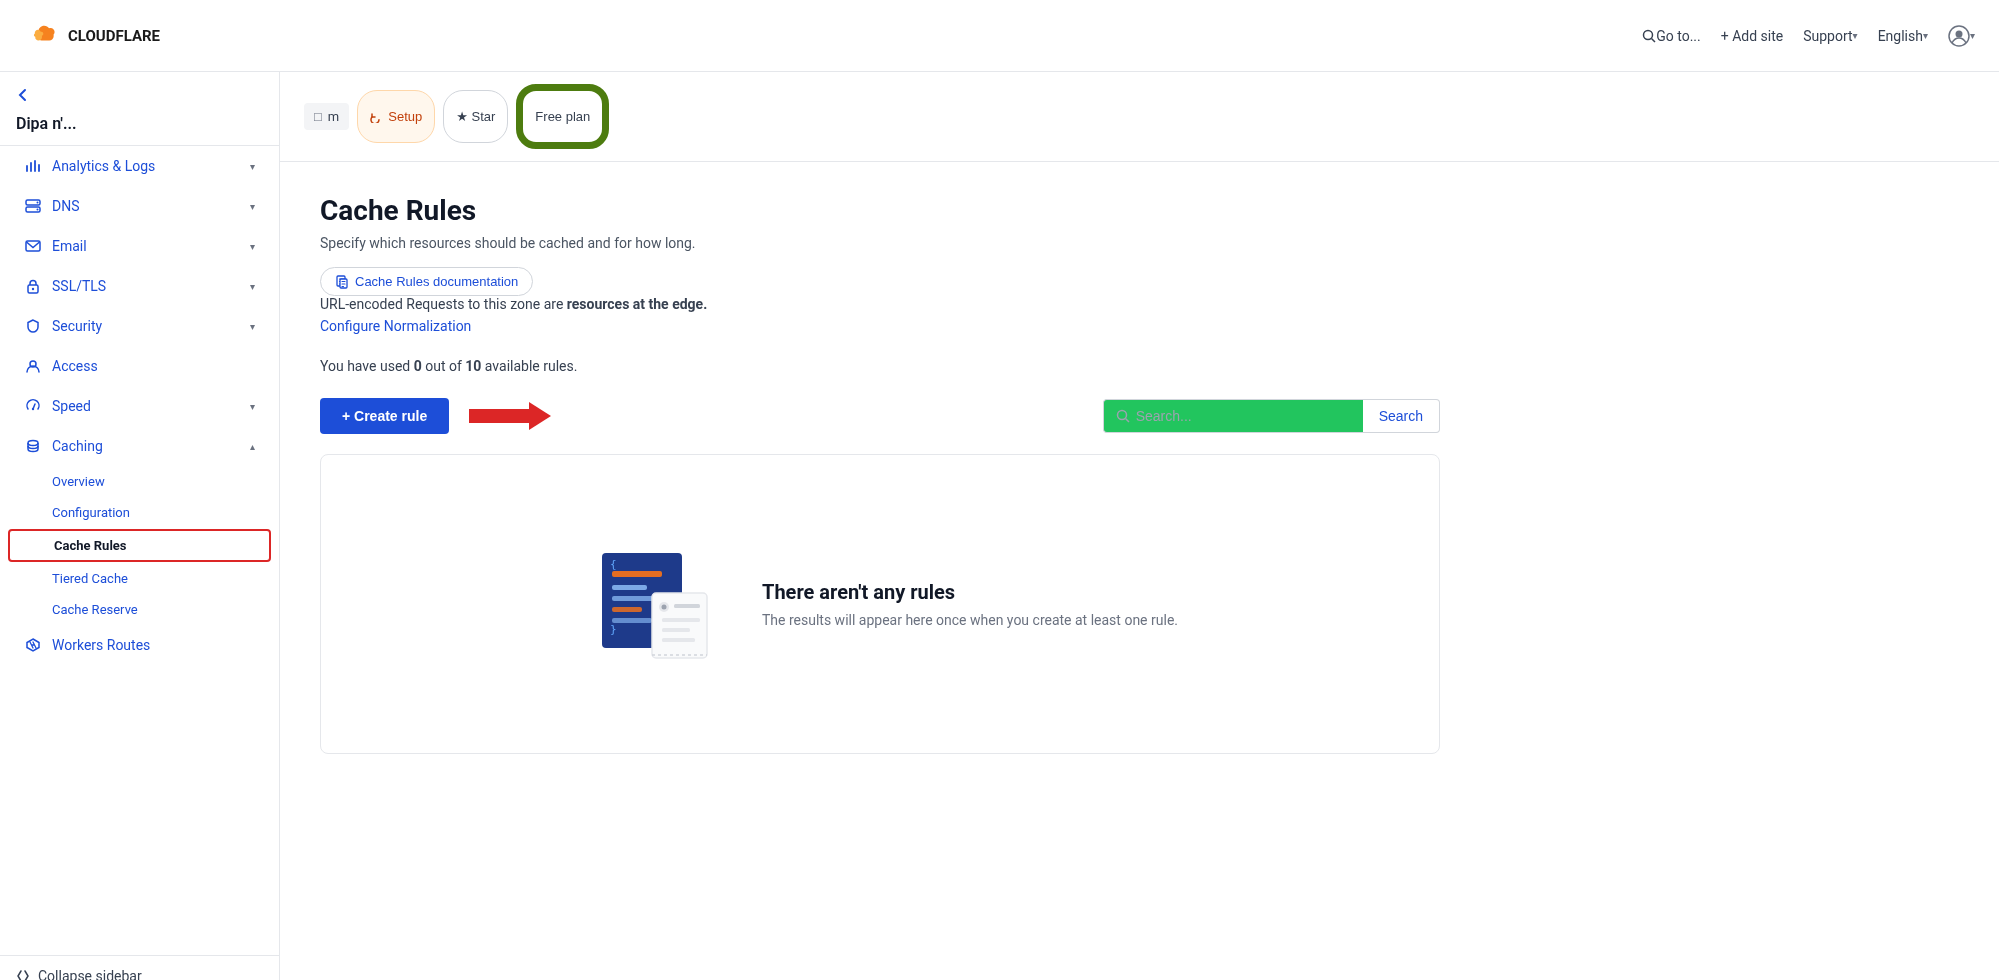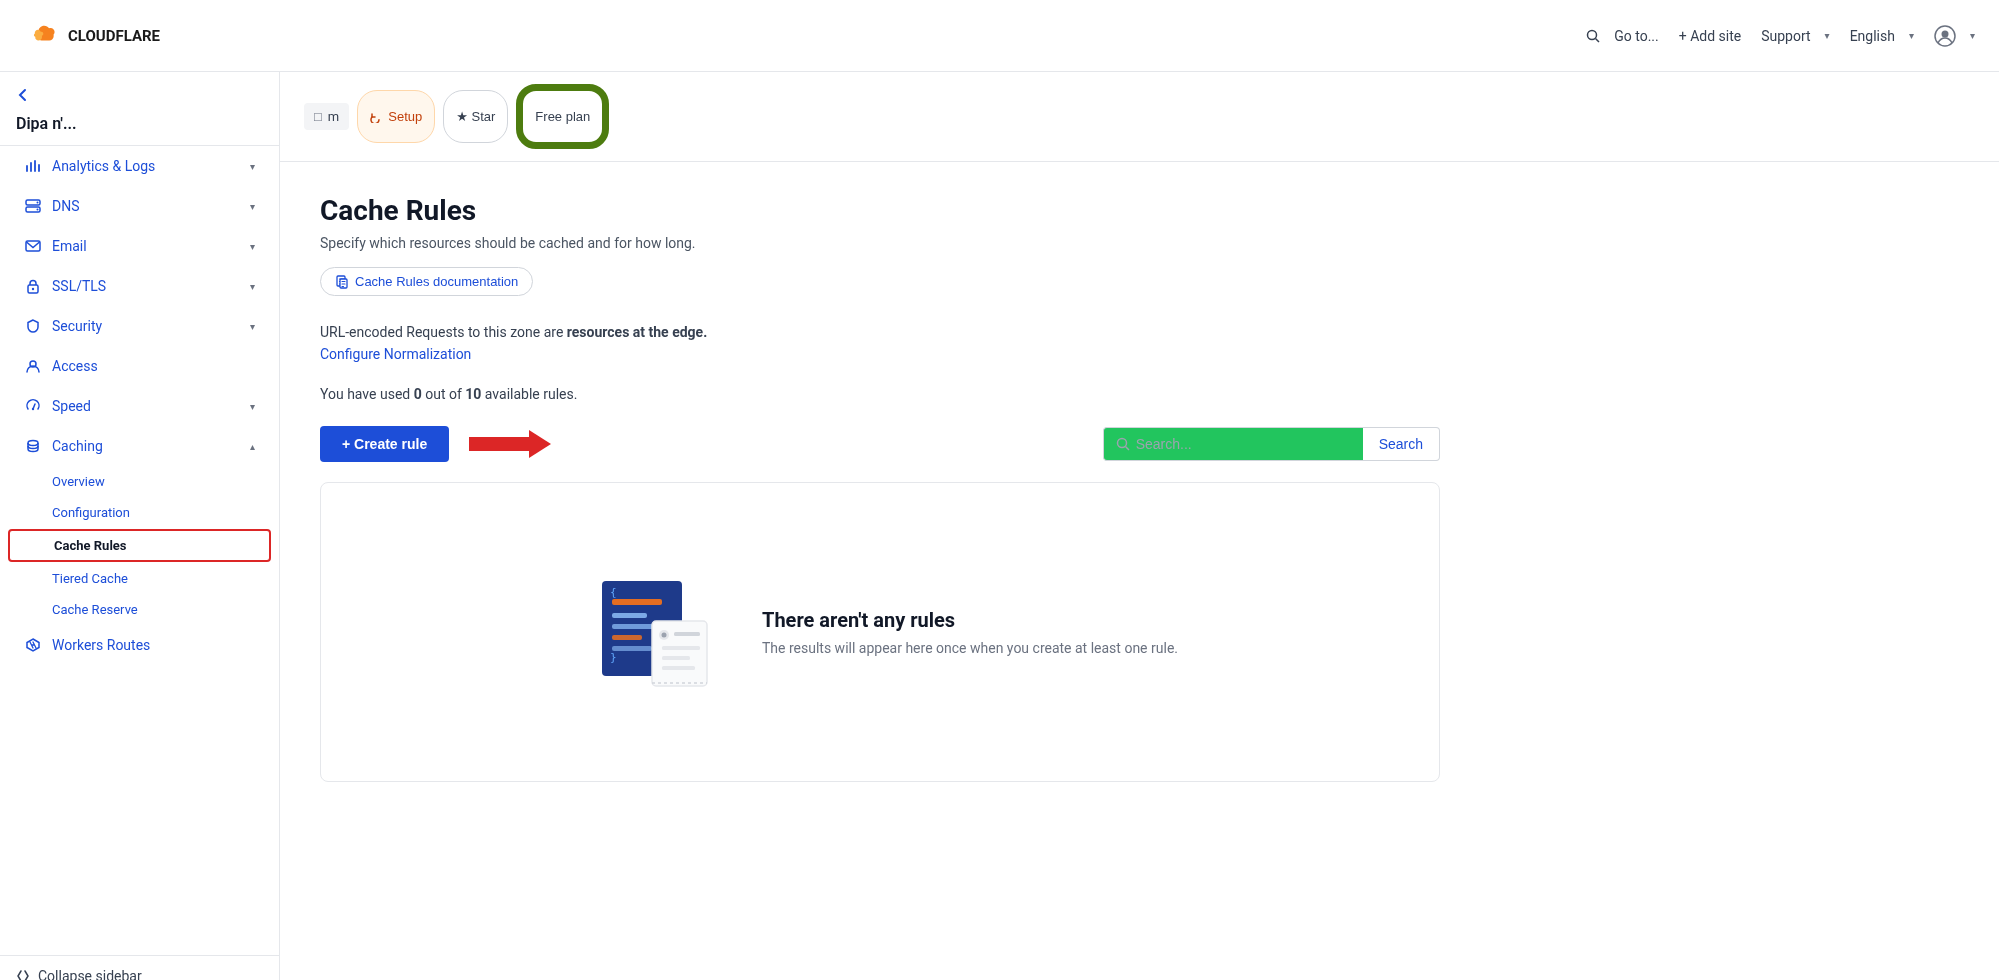--- a/index.html
+++ b/index.html
@@ -9,21 +9,21 @@
     .topnav {
       display: flex; align-items: center; justify-content: flex-end;
       height: 72px; padding: 0 24px;
       border-bottom: 1px solid #e5e7eb;
       background: #fff;
     }
     .topnav-left { margin-right: auto; display: flex; align-items: center; }
     .cloudflare-logo { display: flex; align-items: center; gap: 8px; font-weight: 700; font-size: 15px; color: #1a1a1a; }
     .cf-logo-icon { width: 36px; height: 28px; }
     .topnav-actions { display: flex; align-items: center; gap: 20px; }
-    .topnav-action { display: flex; align-items: center; gap: 14px; color: #374151; font-size: 14px; cursor: pointer; }
+    .topnav-action { display: flex; align-items: center; gap: 0; color: #374151; font-size: 14px; cursor: pointer; }
     .topnav-add { color: #374151; }
 
     
     .app-layout { display: flex; height: calc(100vh - 56px); }
 
     
     .sidebar {
       width: 280px; min-width: 280px;
       border-right: 1px solid #e5e7eb;
       background: #fff;
@@ -102,21 +102,20 @@
     }
 
     
     .page-body { padding: 32px 40px; max-width: 1200px; }
     .page-title { font-size: 28px; font-weight: 700; color: #111827; margin-bottom: 8px; }
     .page-desc { color: #4b5563; font-size: 14px; margin-bottom: 16px; }
     .doc-link-btn {
       display: inline-flex; align-items: center; gap: 6px;
       padding: 6px 14px; border: 1px solid #d1d5db; border-radius: 20px;
       color: #1d4ed8; font-size: 13px; cursor: pointer; background: #fff;
-      margin-bottom: 28px;
     }
 
     .normalization-info { margin-bottom: 24px; }
     .normalization-info p { font-size: 14px; color: #374151; margin-bottom: 6px; }
     .normalization-info a { color: #1d4ed8; text-decoration: none; }
 
     .rules-count { font-size: 14px; color: #374151; margin-bottom: 24px; }
     .rules-count strong { font-weight: 700; }
 
     

